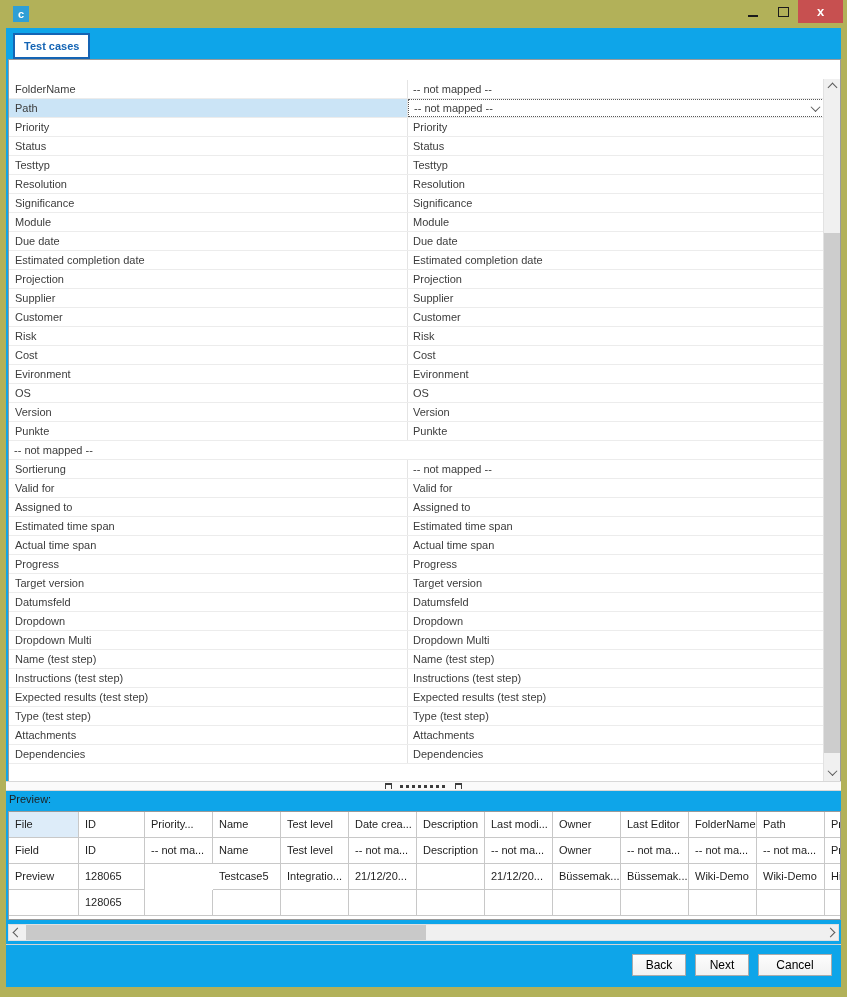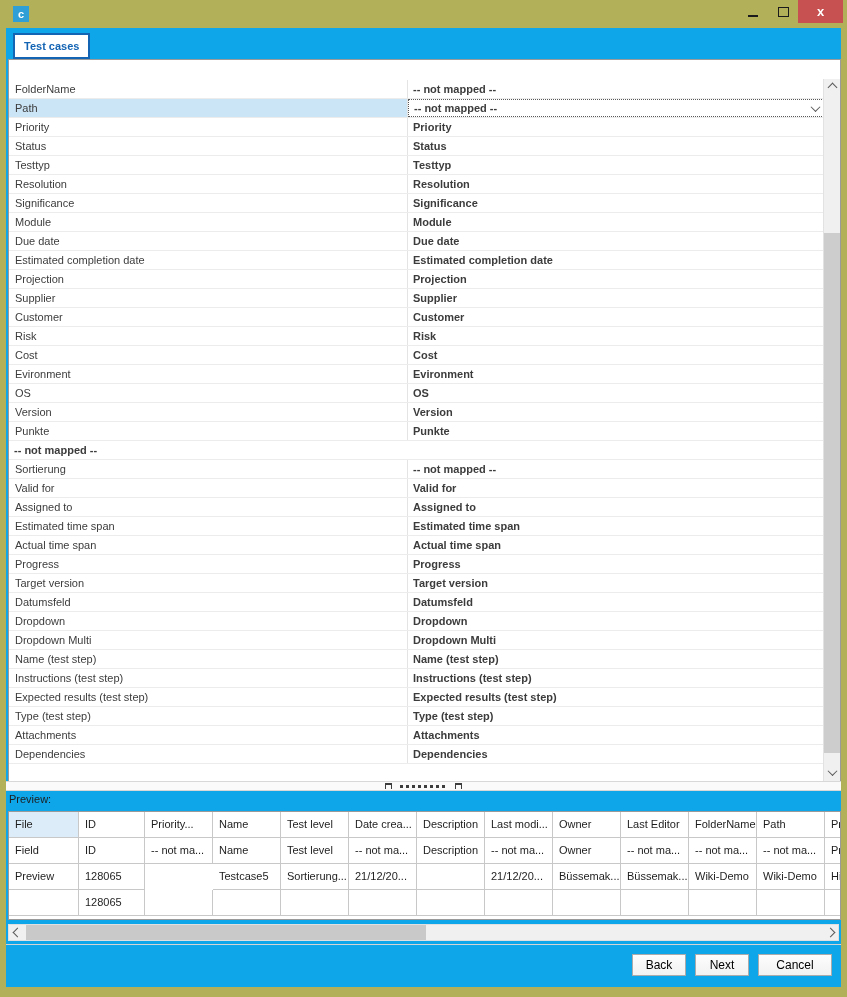--- a/index.html
+++ b/index.html
@@ -25,21 +25,21 @@
        background:#fff;display:flex;align-items:center;font-size:11px;font-weight:bold;color:#1464b4;}
   
   .maptable{position:absolute;left:2px;top:31px;width:831px;height:721px;border:1px solid #9a9a9a;background:#fff;}
   .map-header{display:flex;height:19px;border-bottom:3px solid #f97316;font-size:14px;color:#1e1e1e;margin-top:40px;}
   .mh-from{width:392px;border-right:1px solid #d0d0d0;padding-left:6px;line-height:19px;}
   .mh-to{flex:1;padding-left:5px;line-height:19px;}
   .mh-corner{width:16px;border-left:1px solid #d0d0d0;}
   .map-body{position:absolute;left:0;top:20px;right:16px;bottom:0;overflow:hidden;}
   .map-row{display:flex;height:18px;border-bottom:1px solid #ececec;font-size:11px;color:#3c3c3c;background:#fff;}
   .c-from{width:392px;border-right:1px solid #e4e4e4;padding-left:6px;line-height:18px;white-space:nowrap;overflow:hidden;}
-  .c-to{flex:1;padding-left:5px;line-height:18px;white-space:nowrap;overflow:hidden;font-weight:bold;}
+  .c-to{flex:1;padding-left:5px;line-height:18px;white-space:nowrap;overflow:hidden;}
   .map-row.selected .c-from{background:#cbe4f6;}
   .map-row.selected .c-to{padding:0;}
   .combo{height:16px;margin:0;border:1px dotted #595959;background:#fff;display:flex;align-items:center;
          justify-content:space-between;padding-left:5px;font-size:11px;color:#3c3c3c;}
   .combo .chev-box{width:16px;display:flex;align-items:center;justify-content:center;}
   
   .chev{display:inline-block;width:6px;height:6px;border-right:1px solid #5a5a5a;border-bottom:1px solid #5a5a5a;}
   .chev.down{transform:rotate(45deg) translate(-1px,-1px);}
   .chev.up{transform:rotate(-135deg);}
   .chev.left{transform:rotate(135deg);}
@@ -309,21 +309,21 @@
           <div class="pv-cell" style="width: 68px;">-- not ma...</div>
           <div class="pv-cell" style="width: 68px;">-- not ma...</div>
           <div class="pv-cell" style="width: 68px;">-- not ma...</div>
           <div class="pv-cell" style="width: 60px;">Pri</div>
         </div>
         <div class="pv-row">
           <div class="pv-cell" style="width: 70px;">Preview</div>
           <div class="pv-cell" style="width: 66px;">128065</div>
           <div class="pv-cell" style="width: 68px; margin-top: 48px;">TC128065</div>
           <div class="pv-cell" style="width: 68px;">Testcase5</div>
-          <div class="pv-cell" style="width: 68px;">Sortierung...</div>
+          <div class="pv-cell" style="width: 68px;">Integratio...</div>
           <div class="pv-cell" style="width: 68px;">21/12/20...</div>
           <div class="pv-cell" style="width: 68px;"></div>
           <div class="pv-cell" style="width: 68px;">21/12/20...</div>
           <div class="pv-cell" style="width: 68px;">Büssemak...</div>
           <div class="pv-cell" style="width: 68px;">Büssemak...</div>
           <div class="pv-cell" style="width: 68px;">Wiki-Demo</div>
           <div class="pv-cell" style="width: 68px;">Wiki-Demo</div>
           <div class="pv-cell" style="width: 60px;">Hig</div>
         </div>
         <div class="pv-row">

